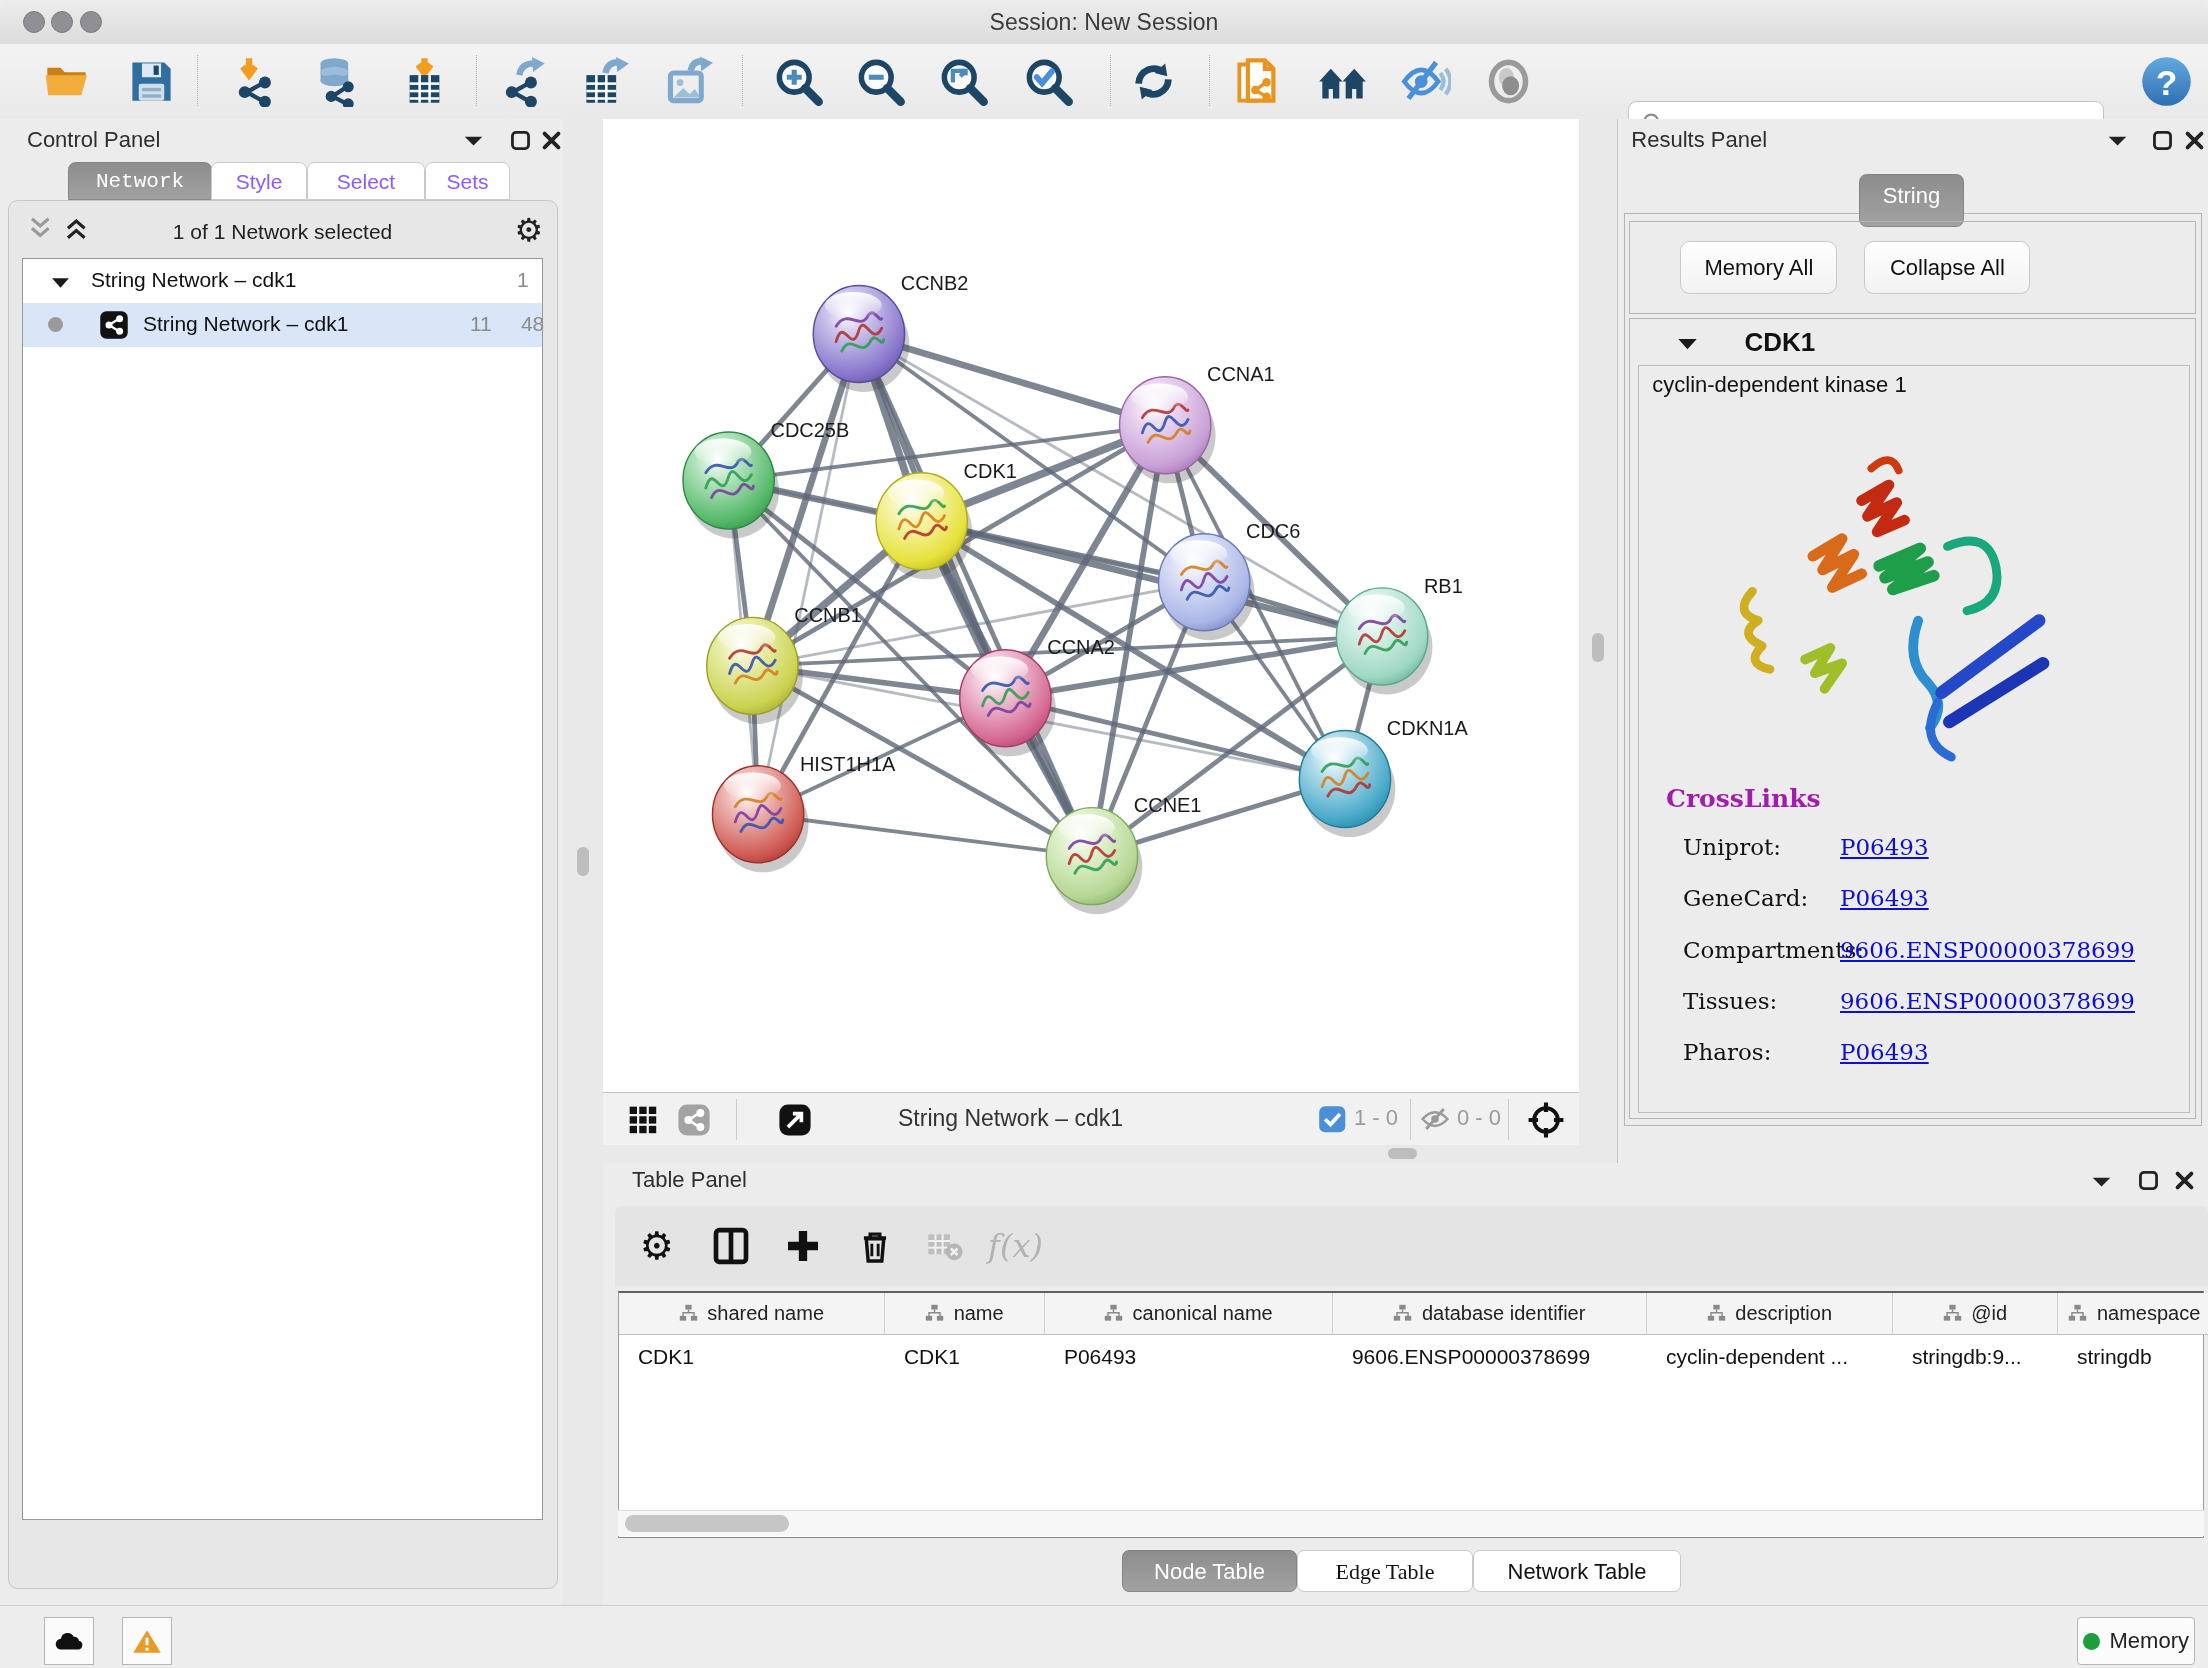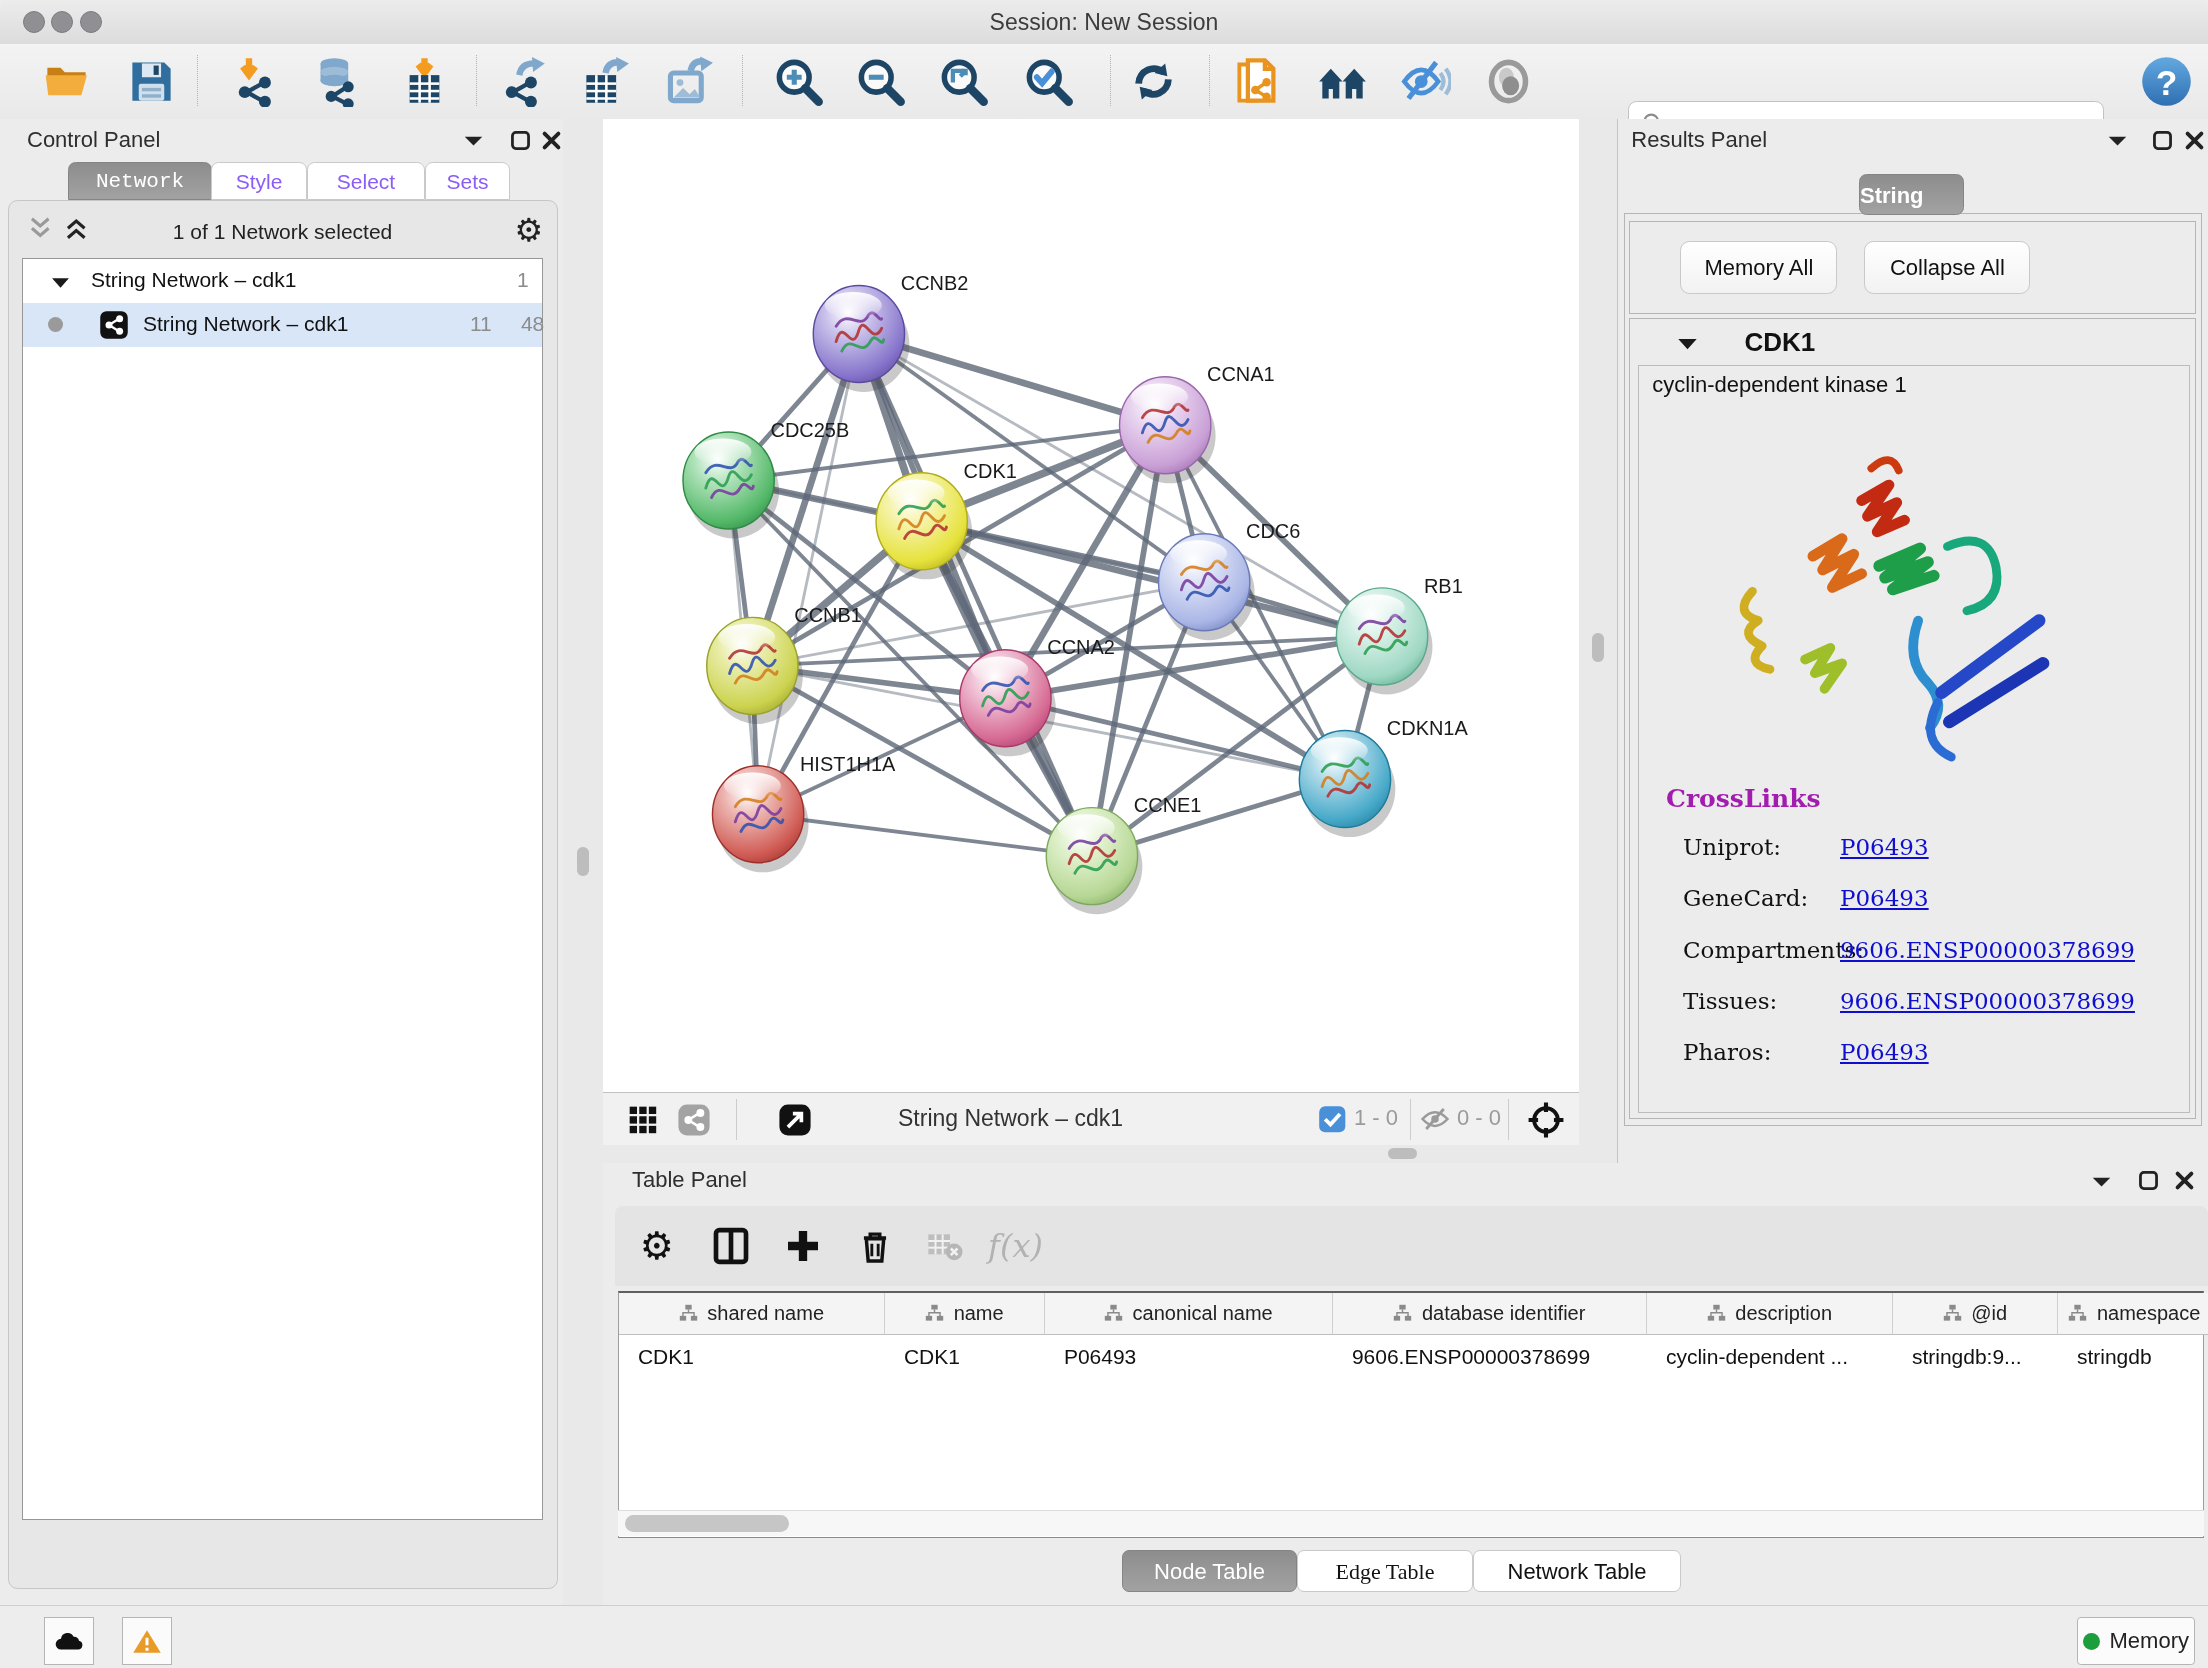--- a/index.html
+++ b/index.html
@@ -38,22 +38,22 @@
   .ncount{font-size:22px;color:#9a9a9a;}
   .nsep{top:5.7px;width:0;height:41px;border-left:1px solid #cccccc;}
   
   .gutter{background:#e9e9e9;}
   .handle{background:#bdbdbd;border-radius:5.7px;}
   
   #results-panel{left:1617px;top:119px;width:592px;height:1475px;background:#ececec;border-left:1px solid #c4c4c4;}
   .rbox{position:absolute;border:1px solid #b5b5b5;box-sizing:border-box;}
   .btn{position:absolute;background:linear-gradient(#ffffff,#f2f2f2);border:1px solid #c9c9c9;border-radius:9.5px;
        font-size:22px;text-align:center;color:#111;}
-  #string-tab{left:241px;top:55px;width:105px;height:41px;line-height:41px;text-align:left;font-size:22px;
-       color:#fff;background:linear-gradient(#8d8d8d,#a2a2a2);border:1px solid #858585;border-radius:7.6px;box-sizing:border-box;font-weight:bold;}
+  #string-tab{left:241px;top:55px;width:105px;height:53px;line-height:41px;text-align:center;font-size:22px;
+       color:#fff;background:linear-gradient(#8d8d8d,#a2a2a2);border:1px solid #858585;border-radius:7.6px;box-sizing:border-box;}
   .serif{font-family:"DejaVu Serif",serif;}
   .xl-label{font-size:23px;color:#111;}
   .xl-link{font-size:23px;color:#0f0fd0;text-decoration:underline;}
   
   #table-panel{left:615px;top:1163px;width:1593px;height:442px;background:#ececec;}
   #tp-toolbar{left:0px;top:43px;width:1593px;height:80px;background:#e4e4e4;border-radius:7.6px 7.6px 0 0;}
   .tpbtn{width:55px;height:55px;top:12.4px;display:flex;align-items:center;justify-content:center;}
   #tp-table{left:2.9px;top:128px;width:1586px;height:247px;background:#fff;
      border-top:2.9px solid #5f5f5f;border-left:1px solid #9e9e9e;border-right:1px solid #9e9e9e;border-bottom:1.9px solid #8a8a8a;box-sizing:border-box;}
   .th{position:absolute;top:0;height:42px;background:#f4f4f4;border-right:1px solid #d0d0d0;border-bottom:1px solid #bfbfbf;

